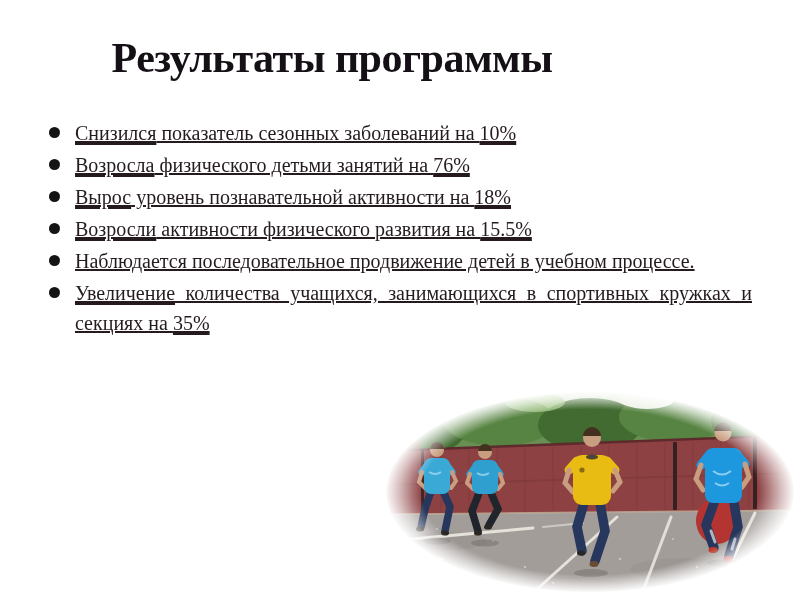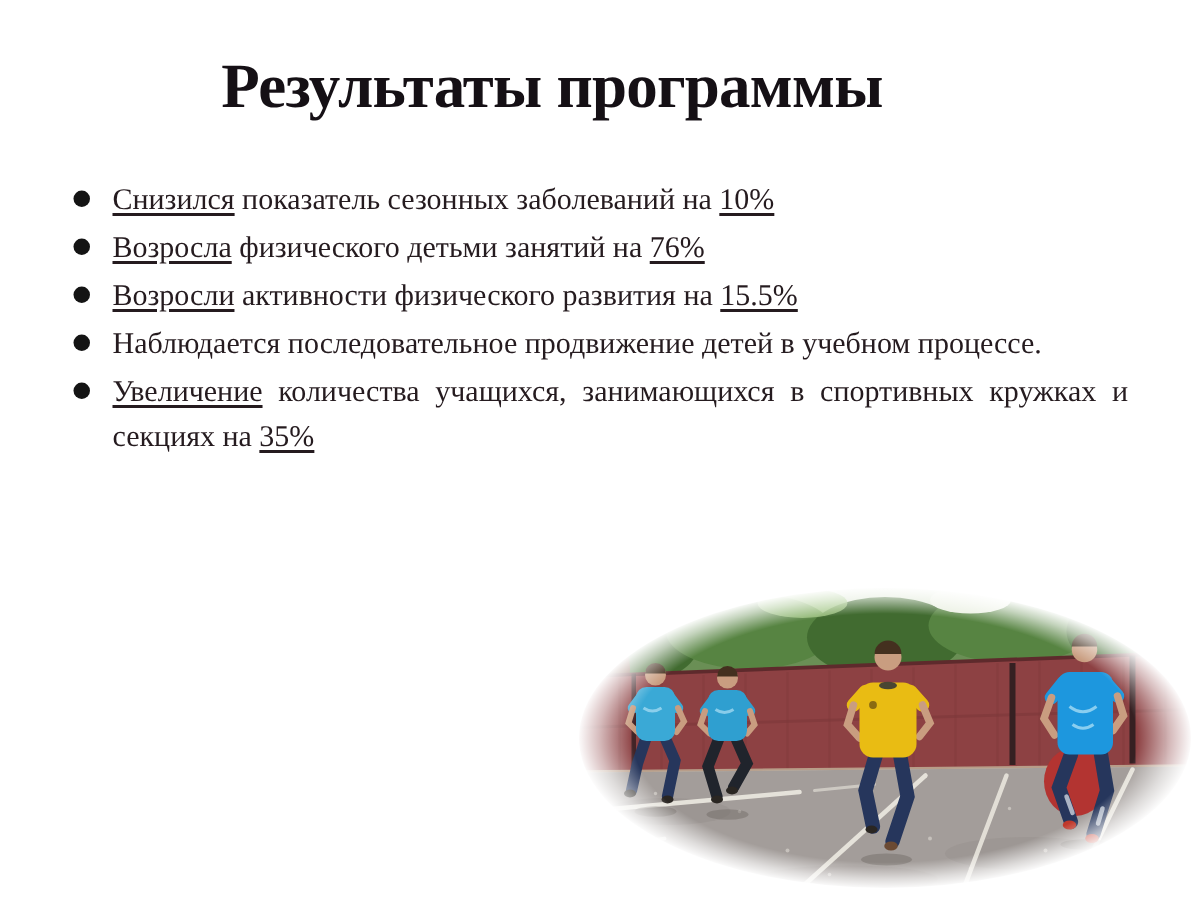--- a/index.html
+++ b/index.html
@@ -5,29 +5,28 @@
   html,body{margin:0;padding:0;background:#ffffff;}
   .slide{
     position:relative;width:800px;height:600px;overflow:hidden;
     background:var(--background,#fff);
     font-family:"Liberation Serif","DejaVu Serif",serif;
   }
   .title{
     position:absolute;top:34px;left:0;width:664px;margin:0;
     text-align:center;font-size:42px;font-weight:bold;letter-spacing:-0.5px;
     color:var(--title_color,#111);
-    padding-left:36px;
   }
   .bullets{
     position:absolute;top:118px;left:48px;width:704px;
     margin:0;padding:0;list-style:none;
   }
   .bullets li{
     position:relative;padding-left:27px;margin:0 0 2px 0;
-    font-size:20px;line-height:30px;color:var(--text_color,#1c1c1c);
+    font-size:20px;line-height:30px;color:var(--text_color,#1c1c1c);text-decoration:underline;
   }
   .bullets li::before{
     content:"";position:absolute;left:1px;top:9px;width:11px;height:11px;
     border-radius:50%;background:var(--bullet_color,#141414);
   }
   .bullets li.justify{text-align:justify;}
   .u{text-decoration:underline;text-underline-offset:3px;}
   .photo{position:absolute;left:385px;top:391px;width:410px;height:202px;}
   .photo svg{display:block;}
   .scene{filter:blur(0.45px);}
@@ -35,20 +34,21 @@
 </head>
 <body>
 
 <div class="slide">
 
   <h1 class="title">Результаты программы</h1>
 
   <ul class="bullets">
       <li><span class="u">Снизился</span><span> показатель сезонных заболеваний на </span><span class="u">10%</span></li>
       <li><span class="u">Возросла</span><span> физического детьми занятий на </span><span class="u">76%</span></li>
+      <li><span class="u">Вырос</span><span> уровень познавательной активности на </span><span class="u">18%</span></li>
       <li><span class="u">Возросли</span><span> активности физического развития на </span><span class="u">15.5%</span></li>
       <li><span>Наблюдается последовательное продвижение детей в учебном процессе.</span></li>
       <li class="justify"><span class="u">Увеличение</span><span> количества учащихся, занимающихся в спортивных кружках и секциях на </span><span class="u">35%</span></li>
     </ul>
 
   <div class="photo" aria-label="Дети бегут по беговой дорожке стадиона">
     <svg width="410" height="202" viewBox="0 0 410 202">
       <defs>
         <clipPath id="ovalClip">
             <ellipse cx="205" cy="101" rx="204" ry="100"></ellipse>

